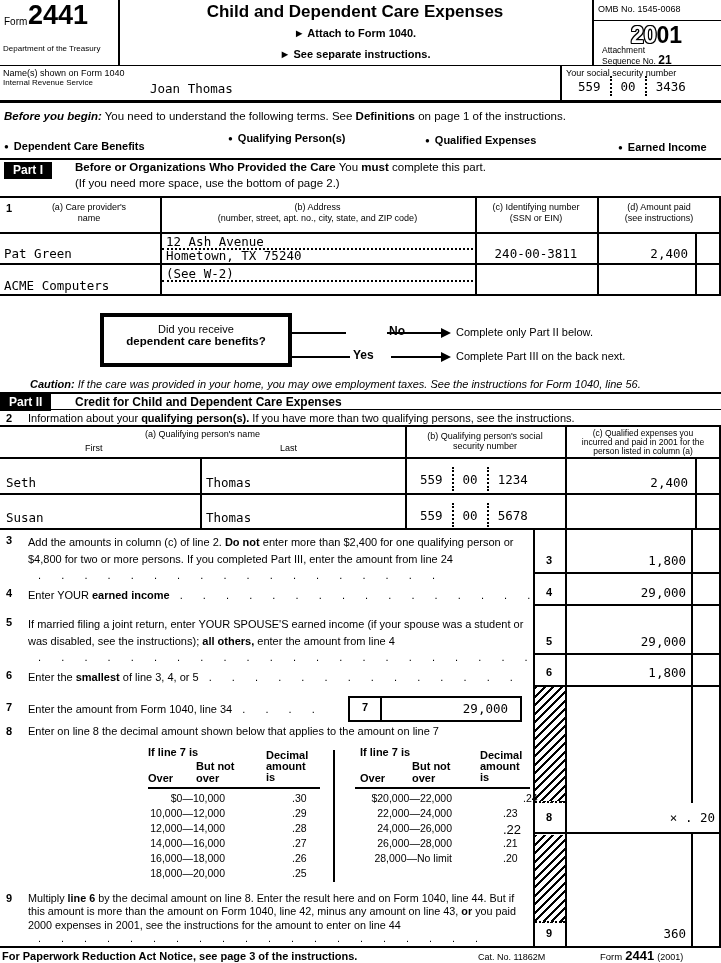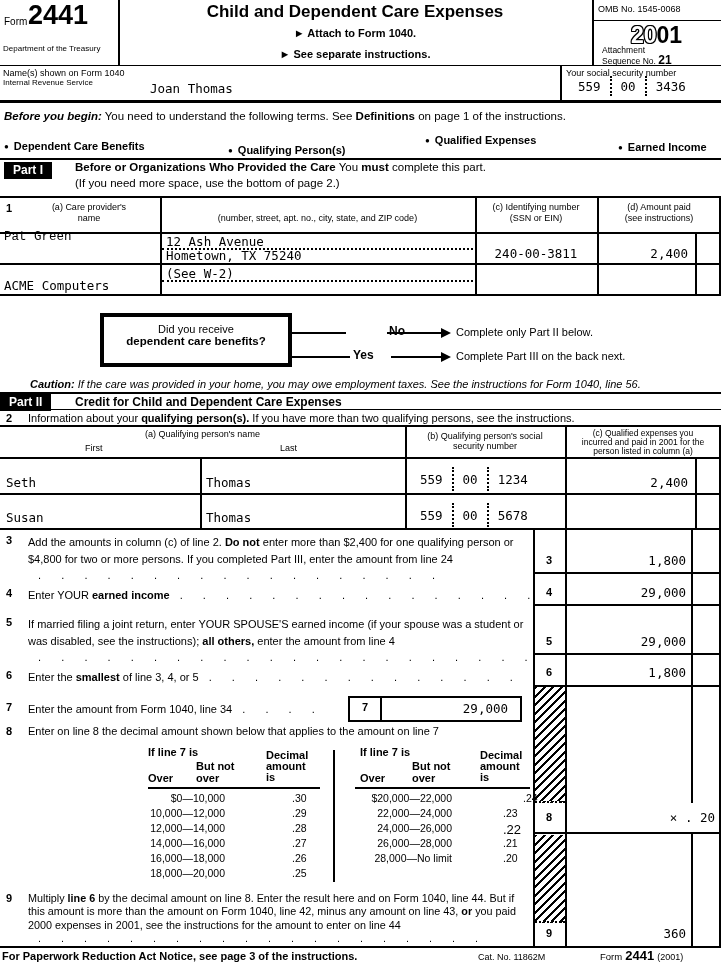--- a/index.html
+++ b/index.html
@@ -72,21 +72,21 @@
     <span class="ssnd" style="height:20px;"></span>
     <span class="hand">3436</span>
   </div>
   <div class="hl" style="left:0;top:100px;width:721px;height:3px;"></div>
 
   <div class="abs" style="left:4px;top:110px;font-size:11.5px;">
     <span class="b i">Before you begin:</span><span> You need to understand the following terms. See </span><span class="b">Definitions</span><span> on page 1 of the instructions.</span>
   </div>
 
   <span class="abs b blt" style="left:4px;top:140px;">Dependent Care Benefits</span>
-  <span class="abs b blt" style="left:228px;top:132px;margin-top:12px;">Qualifying Person(s)</span>
+  <span class="abs b blt" style="left:228px;top:132px;">Qualifying Person(s)</span>
   <span class="abs b blt" style="left:425px;top:134px;">Qualified Expenses</span>
   <span class="abs b blt" style="left:618px;top:141px;">Earned Income</span>
 
   <div class="hl" style="left:0;top:158px;width:721px;"></div>
   <span class="tag" style="left:4px;top:162px;">Part I</span>
   <div class="abs" style="left:75px;top:161px;width:640px;font-size:11.5px;">
     <span class="b">Before or Organizations Who Provided the Care</span><span>  You </span><span class="b">must</span><span> complete this part.</span>
   </div>
   <div class="abs" style="left:75px;top:177px;font-size:11.5px;">(If you need more space, use the bottom of page 2.)</div>
 
@@ -97,27 +97,28 @@
     <div class="hl" style="left:0;top:98px;width:721px;"></div>
     <div class="vl" style="left:160px;top:0;height:98px;"></div>
     <div class="vl" style="left:475px;top:0;height:98px;"></div>
     <div class="vl" style="left:597px;top:0;height:98px;"></div>
     <div class="vl" style="left:695px;top:36px;height:62px;width:1.5px;"></div>
     <div class="vl" style="left:719px;top:0;height:98px;"></div>
 
     <span class="abs b" style="left:6px;top:6px;">1</span>
     <div class="abs ctr small9" style="left:18px;top:6px;width:142px;">(a) Care provider's</div>
     <div class="abs ctr small9" style="left:18px;top:17px;width:142px;">name</div>
+    <div class="abs ctr small9" style="left:160px;top:6px;width:315px;">(b) Address</div>
     <div class="abs ctr small9" style="left:160px;top:17px;width:315px;">(number, street, apt. no., city, state, and ZIP code)</div>
     <div class="abs ctr small9" style="left:475px;top:6px;width:122px;">(c) Identifying number</div>
     <div class="abs ctr small9" style="left:475px;top:17px;width:122px;">(SSN or EIN)</div>
     <div class="abs ctr small9" style="left:597px;top:6px;width:124px;">(d) Amount paid</div>
     <div class="abs ctr small9" style="left:597px;top:17px;width:124px;">(see instructions)</div>
 
-    <span class="abs hand" style="left:4px;top:34px;font-family:Liberation Mono, monospace;">Pat Green</span>
+    <span class="abs hand" style="left:4px;top:50px;">Pat Green</span>
     <span class="abs hand" style="left:166px;top:38px;">12 Ash Avenue</span>
     <div class="dotline" style="left:162px;top:52px;width:311px;"></div>
     <span class="abs hand" style="left:166px;top:52px;">Hometown, TX 75240</span>
     <div class="abs hand ctr" style="left:475px;top:50px;width:122px;">240-00-3811</div>
     <div class="abs hand rt" style="left:597px;top:50px;width:91px;">2,400</div>
 
     <span class="abs hand" style="left:4px;top:82px;">ACME Computers</span>
     <span class="abs hand" style="left:166px;top:70px;">(See W-2)</span>
     <div class="dotline" style="left:162px;top:84px;width:311px;"></div>
     <div class="abs hand ctr" style="left:475px;top:82px;width:122px;"></div>

